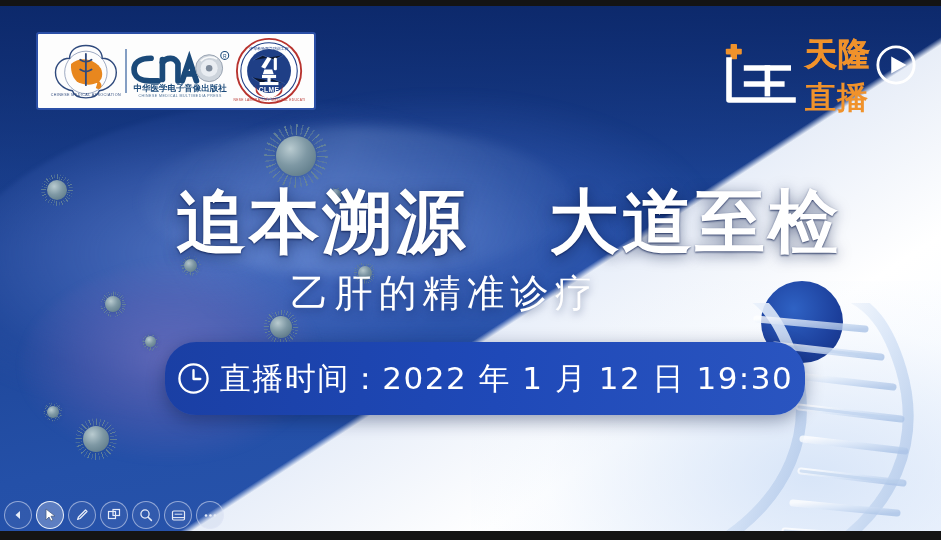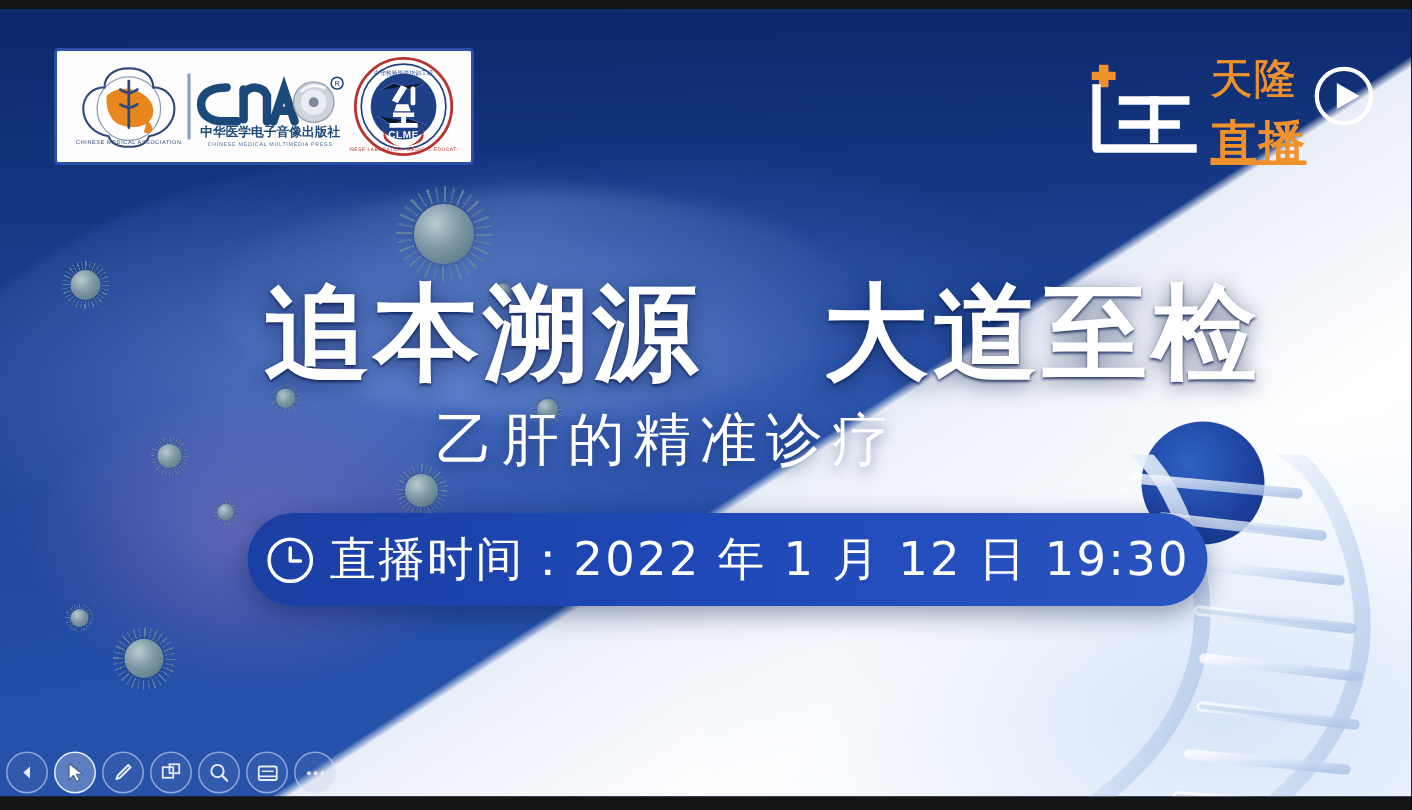--- a/index.html
+++ b/index.html
@@ -176,33 +176,32 @@
   }
   .brand-yi {
     position: relative;
     width: 84px; height: 64px;
   }
   .brand-text {
     margin-left: 2px;
     line-height: 0.92;
   }
   .brand-line1 {
-    font-size: 28px;
-    font-weight: normal;
+    font-size: 32px;
+    font-weight: bold;
     color: #f0922b;
     letter-spacing: 1px;
     -webkit-text-stroke: 0.5px #f0922b;
   }
   .brand-line2 {
     font-size: 31px;
     font-weight: bold;
     color: #f0922b;
     letter-spacing: 1px;
     margin-top: 15px;
-    text-decoration: underline;
   }
   .brand-play {
     margin-left: 4px;
     margin-top: -22px;
     width: 42px; height: 42px;
   }
 
   
   .headline {
     position: absolute;
@@ -249,21 +248,21 @@
     padding: 5px 15px 7px 17px;
     border-radius: 9px;
     box-shadow: 0 2px 8px rgba(10,30,86,0.38);
     font-family: "DejaVu Sans", "Liberation Sans", sans-serif;
   }
 
   
   .time-pill {
     position: absolute;
     left: 165px; top: 336px;
-    width: 640px; height: 62px;
+    width: 640px; height: 73px;
     background: linear-gradient(96deg, #1a3fa4 0%, #1f49b8 52%, #2a55c0 100%);
     border-radius: 31px;
     display: flex;
     align-items: center;
     justify-content: center;
     z-index: 25;
     box-shadow: 0 5px 18px rgba(8,24,70,0.42);
   }
   .clock-icon { width: 33px; height: 33px; margin-right: 10px; flex: none; }
   .time-text {

